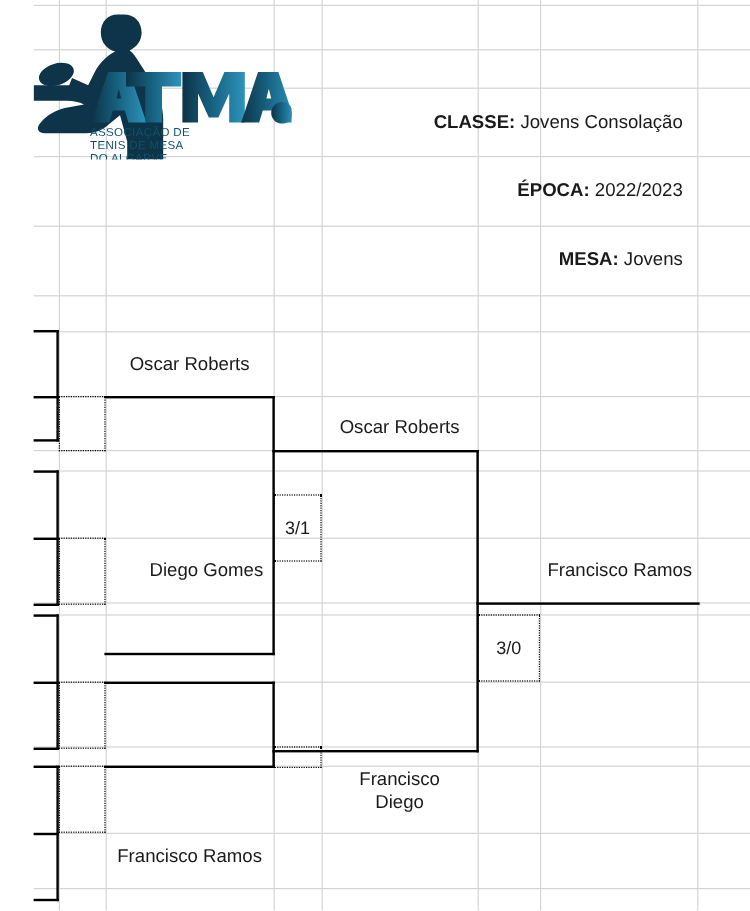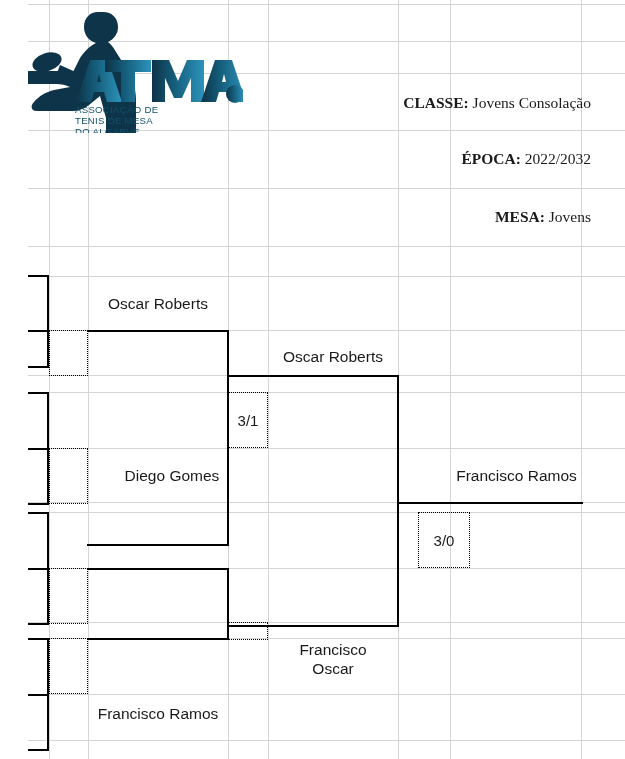--- a/index.html
+++ b/index.html
@@ -49,26 +49,25 @@
     left: 0px;
     top: 8px;
     width: 215px;
     height: 125px;
   }
   #logo svg { display: block; }
 
   
   .hdr-row {
     position: absolute;
-    right: 62px;
+    right: 84px;
     text-align: right;
     font-size: 15.5px;
     color: #1a1a1a;
     white-space: nowrap;
-    font-family: Liberation Serif, serif;
   }
   .hdr-row .lbl {
     font-weight: bold;
   }
   .hdr-row .val {
     font-weight: normal;
   }
   #hdr-classe { top: 94px; }
   #hdr-epoca  { top: 150px; }
   #hdr-local  { top: 208px; }
@@ -182,21 +181,21 @@
       </g>
     </svg>
   </div>
 
   <div class="hdr-row" id="hdr-classe">
     <span class="lbl">CLASSE:</span>
     <span class="val">Jovens Consolação</span>
   </div>
   <div class="hdr-row" id="hdr-epoca">
     <span class="lbl">ÉPOCA:</span>
-    <span class="val">2022/2032</span>
+    <span class="val">2022/2023</span>
   </div>
   <div class="hdr-row" id="hdr-local">
     <span class="lbl">MESA:</span>
     <span class="val">Jovens</span>
   </div>
 
   <div>
 
     <div class="solid-line hseg" style="left:-10px; top:275px; width:31px;"></div>
     <div class="solid-line vseg" style="left:19px;  top:275px; height:93px;"></div>
@@ -233,31 +232,31 @@
     <div class="solid-line vseg" style="left:199px; top:330px; height:216px;"></div>
     <div class="solid-line hseg" style="left:59px;  top:544px; width:142px;"></div>
   </div>
 
   <div>
     <div class="solid-line hseg" style="left:59px;  top:568px; width:142px;"></div>
     <div class="solid-line vseg" style="left:199px; top:568px; height:72px;"></div>
     <div class="solid-line hseg" style="left:59px;  top:638px; width:142px;"></div>
   </div>
 
-  <div class="dotbox scorebox" style="left:200px; top:392px; width:40px; height:56px;">3/1</div>
+  <div class="dotbox scorebox" style="left:200px; top:412px; width:40px; height:56px;">3/1</div>
   <div class="dotbox" style="left:200px; top:622px; width:40px; height:18px;"></div>
 
   <div class="player" style="left:240px; top:347px; width:130px;">Oscar Roberts</div>
   <div class="player" style="left:240px; top:640px; width:130px;">Francisco
-Oscar</div>
+Diego</div>
 
   <div>
     <div class="solid-line hseg" style="left:199px; top:375px; width:172px;"></div>
     <div class="solid-line vseg" style="left:369px; top:375px; height:252px;"></div>
     <div class="solid-line hseg" style="left:199px; top:625px; width:172px;"></div>
   </div>
 
-  <div class="dotbox scorebox" style="left:390px; top:512px; width:52px; height:56px;text-align:right;">3/0</div>
+  <div class="dotbox scorebox" style="left:370px; top:512px; width:52px; height:56px;text-align:right;">3/0</div>
 
   <div class="solid-line hseg" style="left:369px; top:502px; width:186px;"></div>
   <div class="player" style="left:422px; top:466px; width:133px;">Francisco Ramos</div>
 
 </div>
 
 </body></html>

